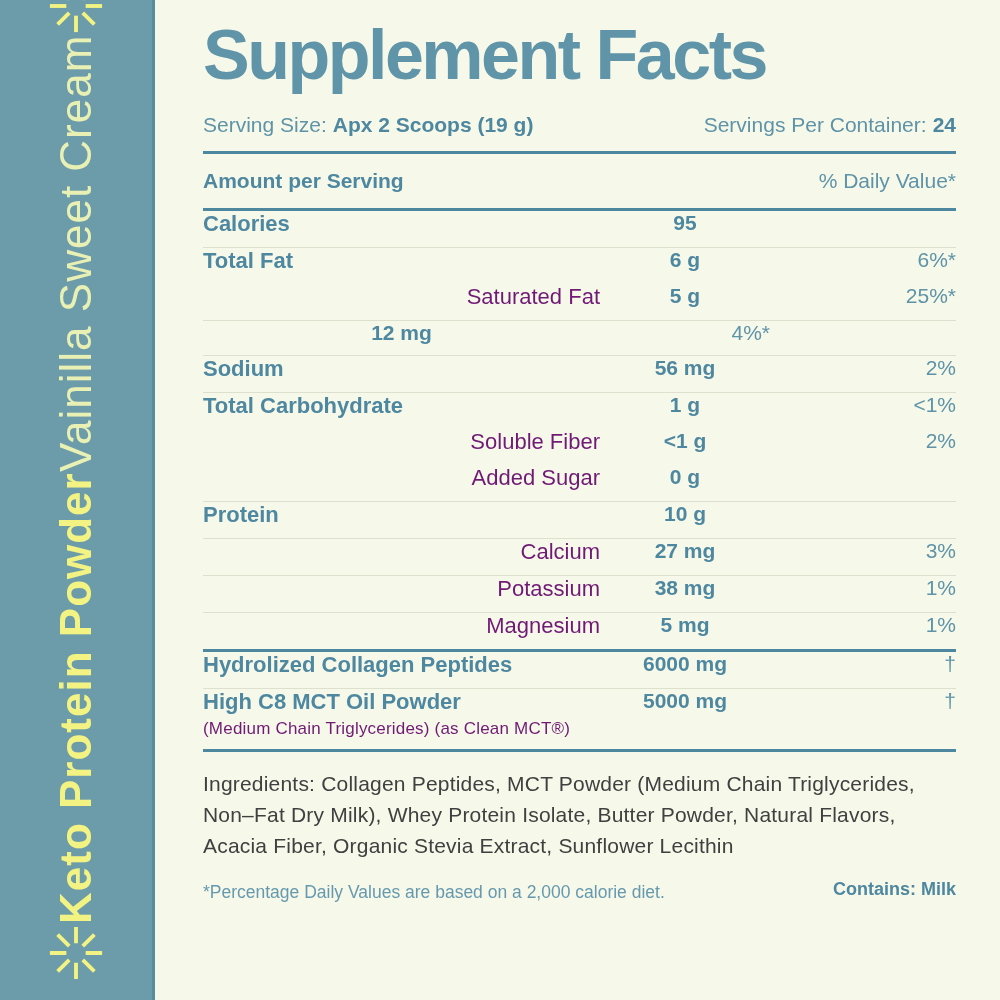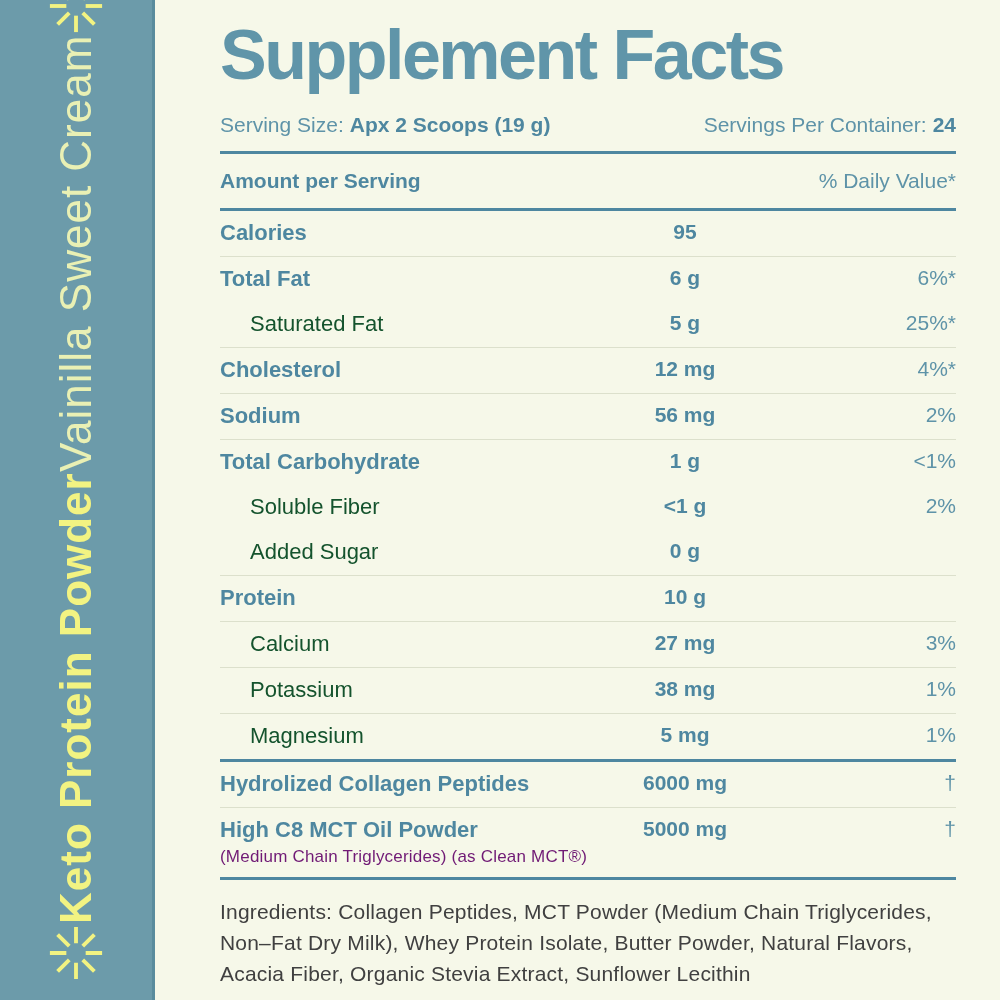--- a/index.html
+++ b/index.html
@@ -36,21 +36,20 @@
   }
   .v-text.product{color:#F2F382;font-weight:bold;}
   .v-text.flavor{color:#E9F0B4;font-weight:300;}
 
   
   .main{
     flex:1;
     padding:16px 44px 0 48px;
     box-sizing:border-box;
     color:#4E87A0;
-    margin-left:17px;
   }
   .title{
     color:#6095A9;
     font-size:70px;
     font-weight:bold;
     letter-spacing:-2.5px;
     line-height:1.02;
     margin:4px 0 16px 0;
     white-space:nowrap;
   }
@@ -69,25 +68,25 @@
     padding:15px 0;
     font-size:21px;
   }
   .table-header .left{font-weight:bold;color:#4E87A0;}
   .table-header .right{font-weight:300;color:#5E93A8;}
 
   .row{
     display:grid;
     grid-template-columns:1fr 170px 186px;
     align-items:start;
-    padding:9px 0 10px 0;
+    padding:0 0 10px 0;
     font-size:22px;
   }
   .row .label{color:#4E87A0;font-weight:bold;}
-  .row.sub .label{color:#14532d;font-weight:300;padding-left:30px;}
+  .row.sub .label{color:#701a75;font-weight:300;padding-left:30px;text-align:right;}
   .row .amount{text-align:center;color:#4E87A0;font-weight:bold;font-size:21px;}
   .row .dv{text-align:right;color:#5E93A8;font-weight:300;font-size:21px;}
   .row .note{
     font-size:17px;font-weight:300;color:#701a75;
     margin-top:4px;letter-spacing:0.2px;
   }
 
   .ingredients{
     font-size:21px;font-weight:300;color:#404040;
     line-height:31px;
@@ -181,23 +180,20 @@
         </div>
         <div class="row sub">
           <div class="label">
             <div>Saturated Fat</div>
           </div>
           <div class="amount">5 g</div>
           <div class="dv">25%*</div>
         </div>
         <div class="rule-thin"></div>
         <div class="row">
-          <div class="label">
-            <div>Cholesterol</div>
-          </div>
           <div class="amount">12 mg</div>
           <div class="dv">4%*</div>
         </div>
         <div class="rule-thin"></div>
         <div class="row">
           <div class="label">
             <div>Sodium</div>
           </div>
           <div class="amount">56 mg</div>
           <div class="dv">2%</div>

